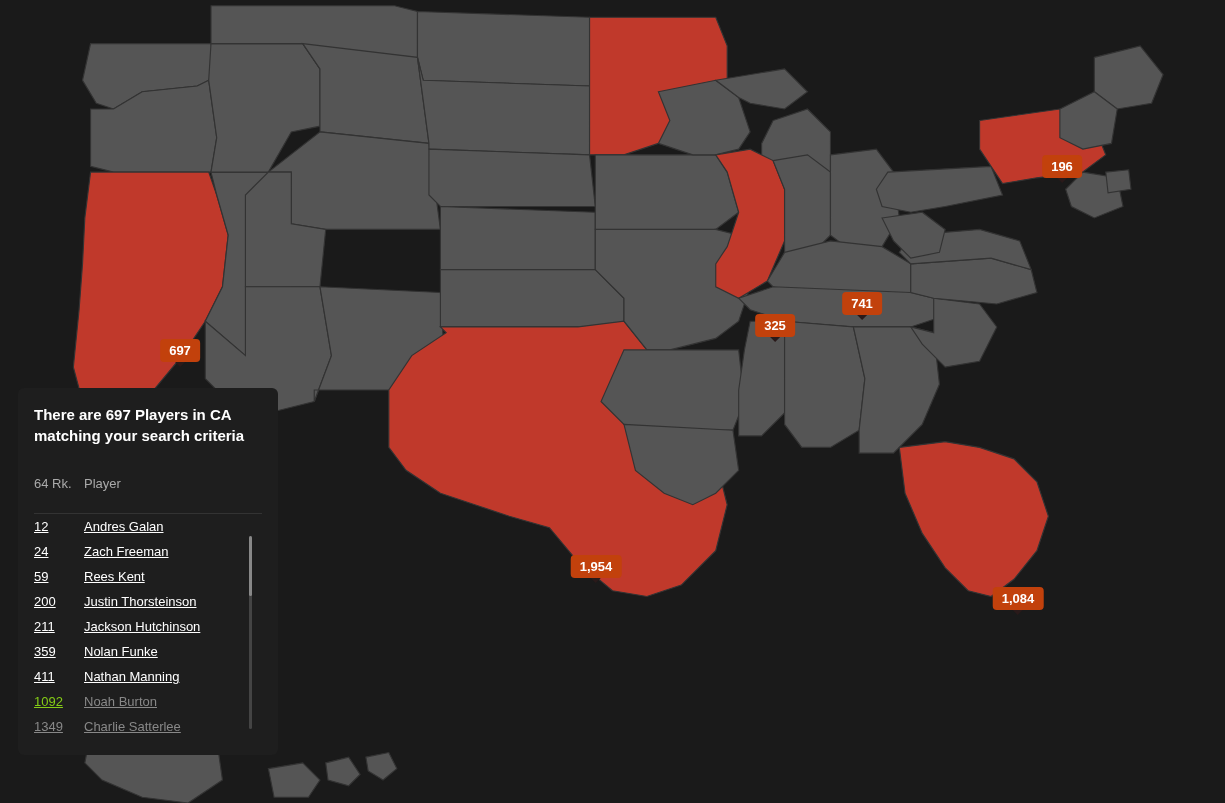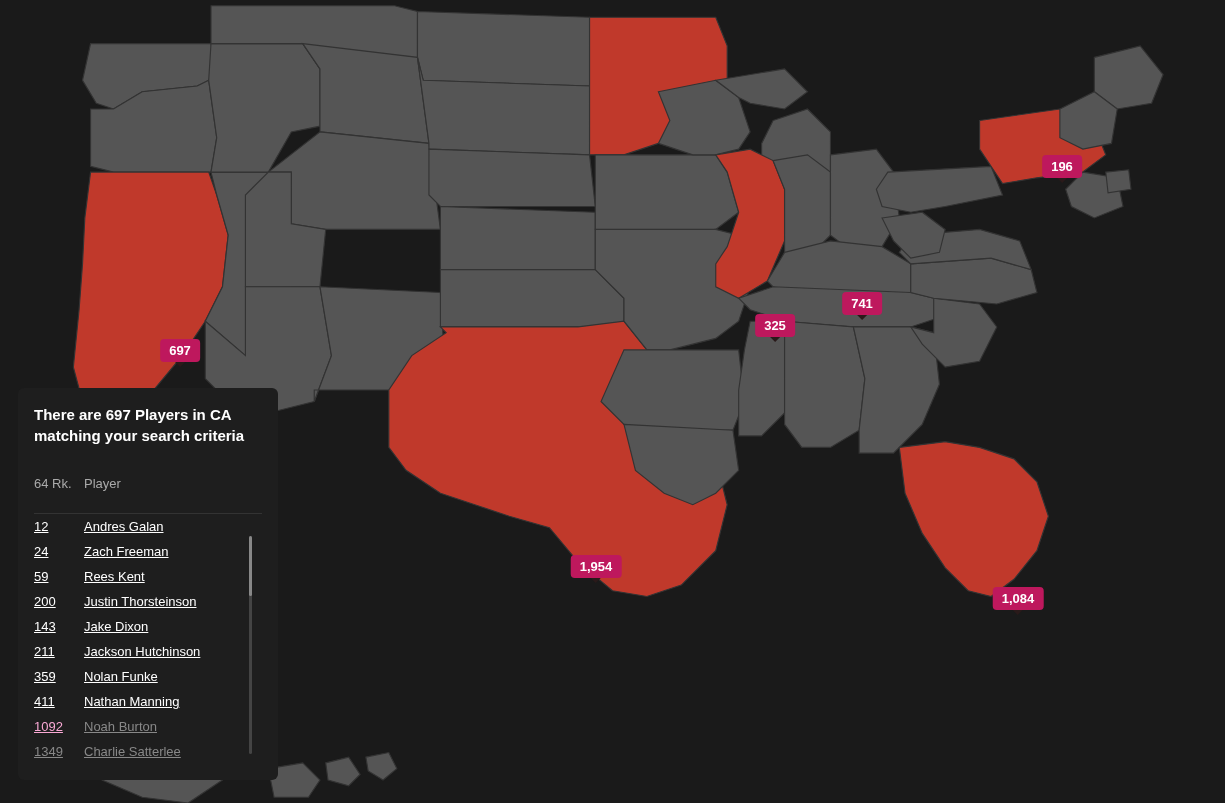--- a/index.html
+++ b/index.html
@@ -90,21 +90,21 @@
       height: 60px;
       background: #888;
       border-radius: 2px;
       position: absolute;
       top: 0;
     }
 
     
     .map-badge {
       position: absolute;
-      background: #be185d;
+      background: #c2410c;
       color: #fff;
       font-size: 13px;
       font-weight: 700;
       padding: 4px 9px;
       border-radius: 4px;
       transform: translate(-50%, -100%);
       white-space: nowrap;
     }
 
     .map-badge::after {
@@ -251,37 +251,33 @@
           </tr>
           <tr>
             <td>59</td>
             <td>Rees Kent</td>
           </tr>
           <tr>
             <td>200</td>
             <td>Justin Thorsteinson</td>
           </tr>
           <tr>
-            <td>143</td>
-            <td>Jake Dixon</td>
-          </tr>
-          <tr>
             <td>211</td>
             <td>Jackson Hutchinson</td>
           </tr>
           <tr>
             <td>359</td>
             <td>Nolan Funke</td>
           </tr>
           <tr>
             <td>411</td>
             <td>Nathan Manning</td>
           </tr>
           <tr>
-            <td style="color: #f9a8d4;">1092</td>
+            <td style="color: #84cc16;">1092</td>
             <td style="color: rgb(136, 136, 136);">Noah Burton</td>
           </tr>
           <tr>
             <td style="color: rgb(136, 136, 136);">1349</td>
             <td style="color: rgb(136, 136, 136);">Charlie Satterlee</td>
           </tr>
         </tbody>
     </table>
     <div class="scrollbar-indicator">
       <div class="scrollbar-thumb"></div>

